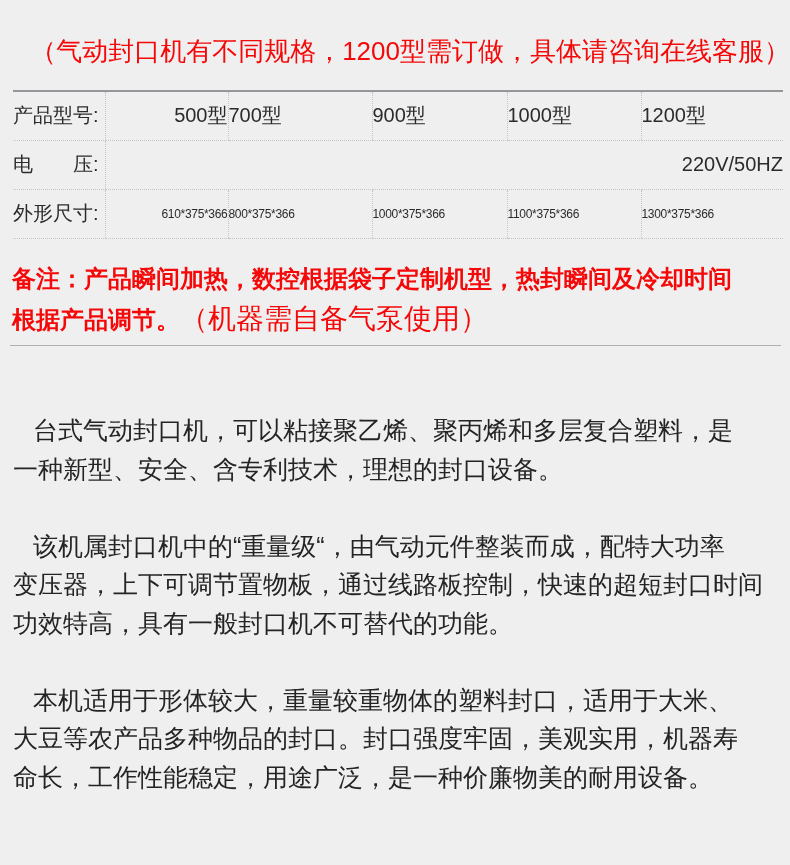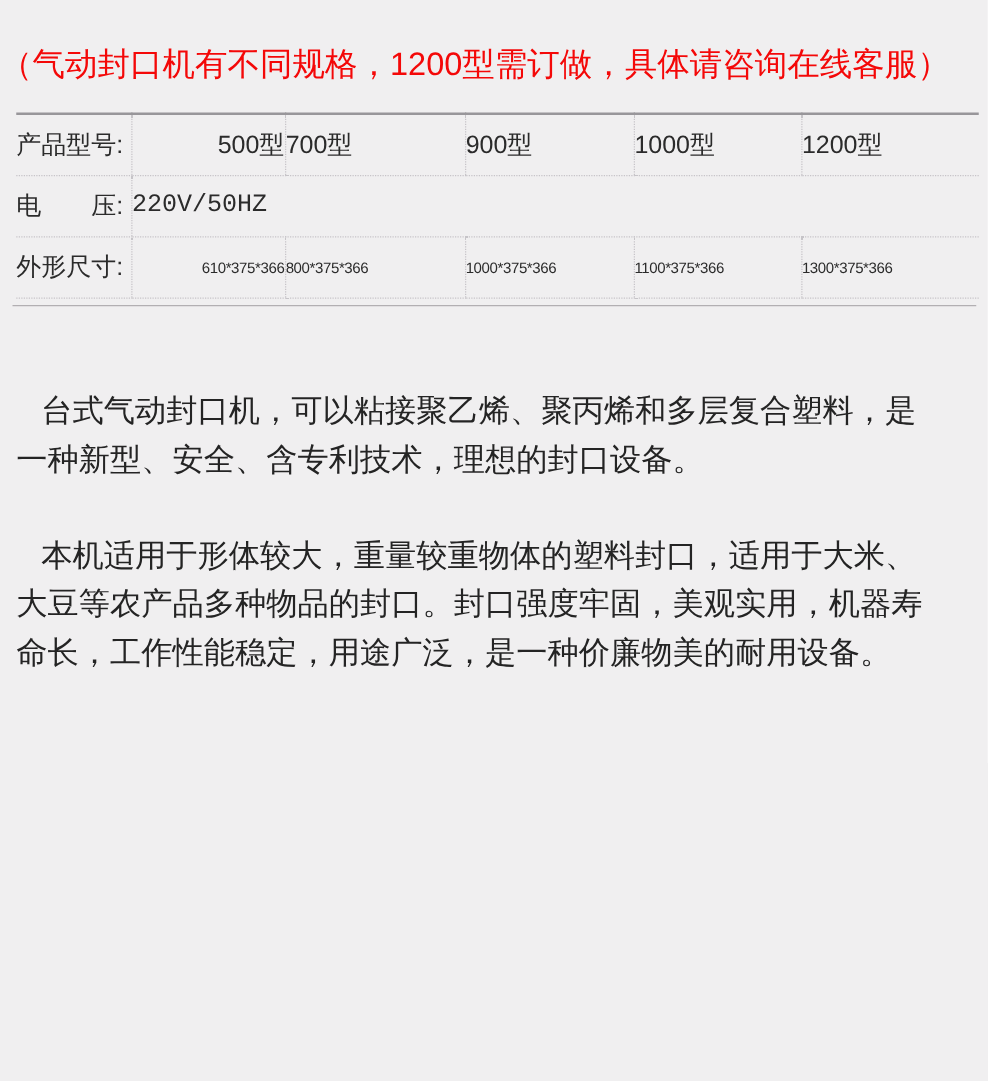--- a/index.html
+++ b/index.html
@@ -13,21 +13,21 @@
   .page {
     position: relative;
     width: 790px;
     height: 865px;
     background: var(--background);
     overflow: hidden;
     font-family: "Liberation Sans", "DejaVu Sans", sans-serif;
   }
   .notice {
     padding-top: 36px;
-    text-align: left;
+    text-align: right;
     font-size: 26px;
     line-height: 30px;
     color: var(--accent-red);
     white-space: nowrap;
   }
   table.spec-table {
     border-collapse: collapse;
     table-layout: fixed;
     width: 770px;
     margin: 24px 0 0 13px;
@@ -40,21 +40,21 @@
     border-bottom: 1px dotted var(--table-border);
     font-size: 20px;
     color: #2b2b2b;
     overflow: hidden;
     white-space: nowrap;
   }
   table.spec-table td + td { border-left: 1px dotted var(--table-border); }
   td.lbl { padding-left: 4px; }
   td.val { text-align: left; }
   td.val.first { text-align: right; padding-left: 9px; }
-  td.merged { text-align: left; font-family: Liberation Mono, monospace; }
+  td.merged { text-align: right; }
   td.merged.shifted { padding-right: 172px; }
   tr.dims td.val { font-size: 12px; letter-spacing: -0.3px; }
   .note {
     margin: 20px 12px 0 12px;
     width: 760px;
     color: var(--accent-red);
     font-size: 24px;
     line-height: 40px;
     font-weight: bold;
     white-space: pre-line;
@@ -112,24 +112,29 @@
         <td class="lbl">外形尺寸:</td>
         <td class="val first">610*375*366</td>
         <td class="val">800*375*366</td>
         <td class="val">1000*375*366</td>
         <td class="val">1100*375*366</td>
         <td class="val">1300*375*366</td>
       </tr>
     </tbody>
   </table>
 
+  <div class="note"><span>备注：产品瞬间加热，数控根据袋子定制机型，热封瞬间及冷却时间
+根据产品调节。</span><span class="paren">（机器需自备气泵使用）</span></div>
 
   <div class="divider"></div>
 
   <div class="desc">
     <p>台式气动封口机，可以粘接聚乙烯、聚丙烯和多层复合塑料，是
 一种新型、安全、含专利技术，理想的封口设备。</p>
+    <p>该机属封口机中的“重量级“，由气动元件整装而成，配特大功率
+变压器，上下可调节置物板，通过线路板控制，快速的超短封口时间
+功效特高，具有一般封口机不可替代的功能。</p>
     <p>本机适用于形体较大，重量较重物体的塑料封口，适用于大米、
 大豆等农产品多种物品的封口。封口强度牢固，美观实用，机器寿
 命长，工作性能稳定，用途广泛，是一种价廉物美的耐用设备。</p>
   </div>
 
 </div>
 
 </body></html>

